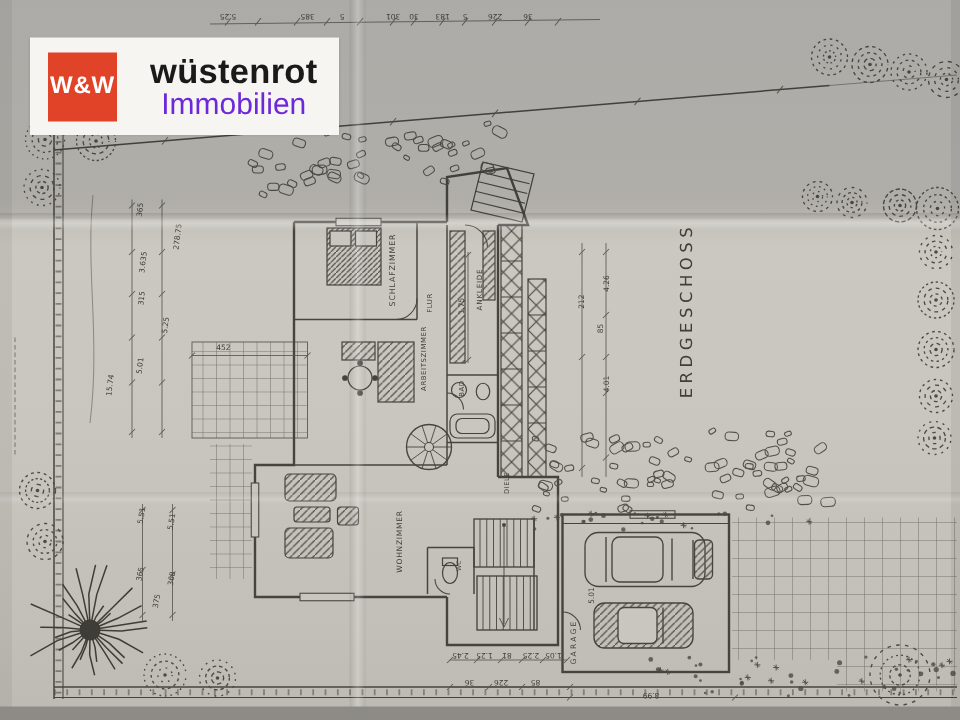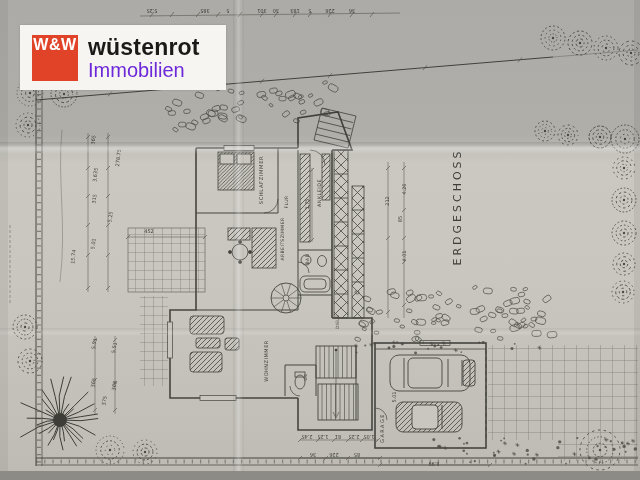--- a/index.html
+++ b/index.html
@@ -14,24 +14,24 @@
   .crease-h2{left:0;top:328px;width:640px;height:8px;
     background:linear-gradient(180deg,rgba(0,0,0,.05),rgba(255,255,255,.15) 60%,rgba(0,0,0,0));}
   .crease-v{left:233px;top:0;width:11px;height:480px;
     background:linear-gradient(90deg,rgba(0,0,0,.07),rgba(255,255,255,.22) 50%,rgba(0,0,0,.05));}
   .edge-l{left:0;top:0;width:8px;height:480px;background:rgba(0,0,0,.05);}
   .edge-r{left:634px;top:0;width:6px;height:480px;background:rgba(0,0,0,.06);}
   .bottom-bar{left:0;top:471px;width:640px;height:9px;background:#8d8b85;}
   .logo{position:absolute;left:20px;top:25px;width:206px;height:65px;background:var(--logo-bg,#f6f5f2);
     display:flex;align-items:center;box-shadow:0 0 2px rgba(0,0,0,.15);}
   .logo-mark{width:46px;height:46px;margin-left:12px;background:var(--logo-red,#e04327);
-    display:flex;align-items:flex-start;justify-content:center;}
+    display:flex;align-items:center;justify-content:center;}
   .logo-mark span{color:#fff;font-family:"Liberation Sans",sans-serif;font-weight:bold;
     font-size:16px;line-height:20px;letter-spacing:.5px;}
-  .logo-text{margin-left:10px;color:var(--logo-text,#1b1a18);font-family:"Liberation Sans",sans-serif;}
+  .logo-text{margin-left:22px;color:var(--logo-text,#1b1a18);font-family:"Liberation Sans",sans-serif;text-align:center;}
   .brand{font-size:23px;font-weight:bold;line-height:24px;letter-spacing:.2px;}
   .sub{font-size:20px;font-weight:400;line-height:22px;color:#6d28d9;}
   text{font-family:"DejaVu Sans",sans-serif;fill:#3f3e3a;}
 </style>
 </head>
 <body>
 
 <div id="stage">
 
   <svg id="plan-svg" width="640" height="480" viewBox="0 0 640 480">

